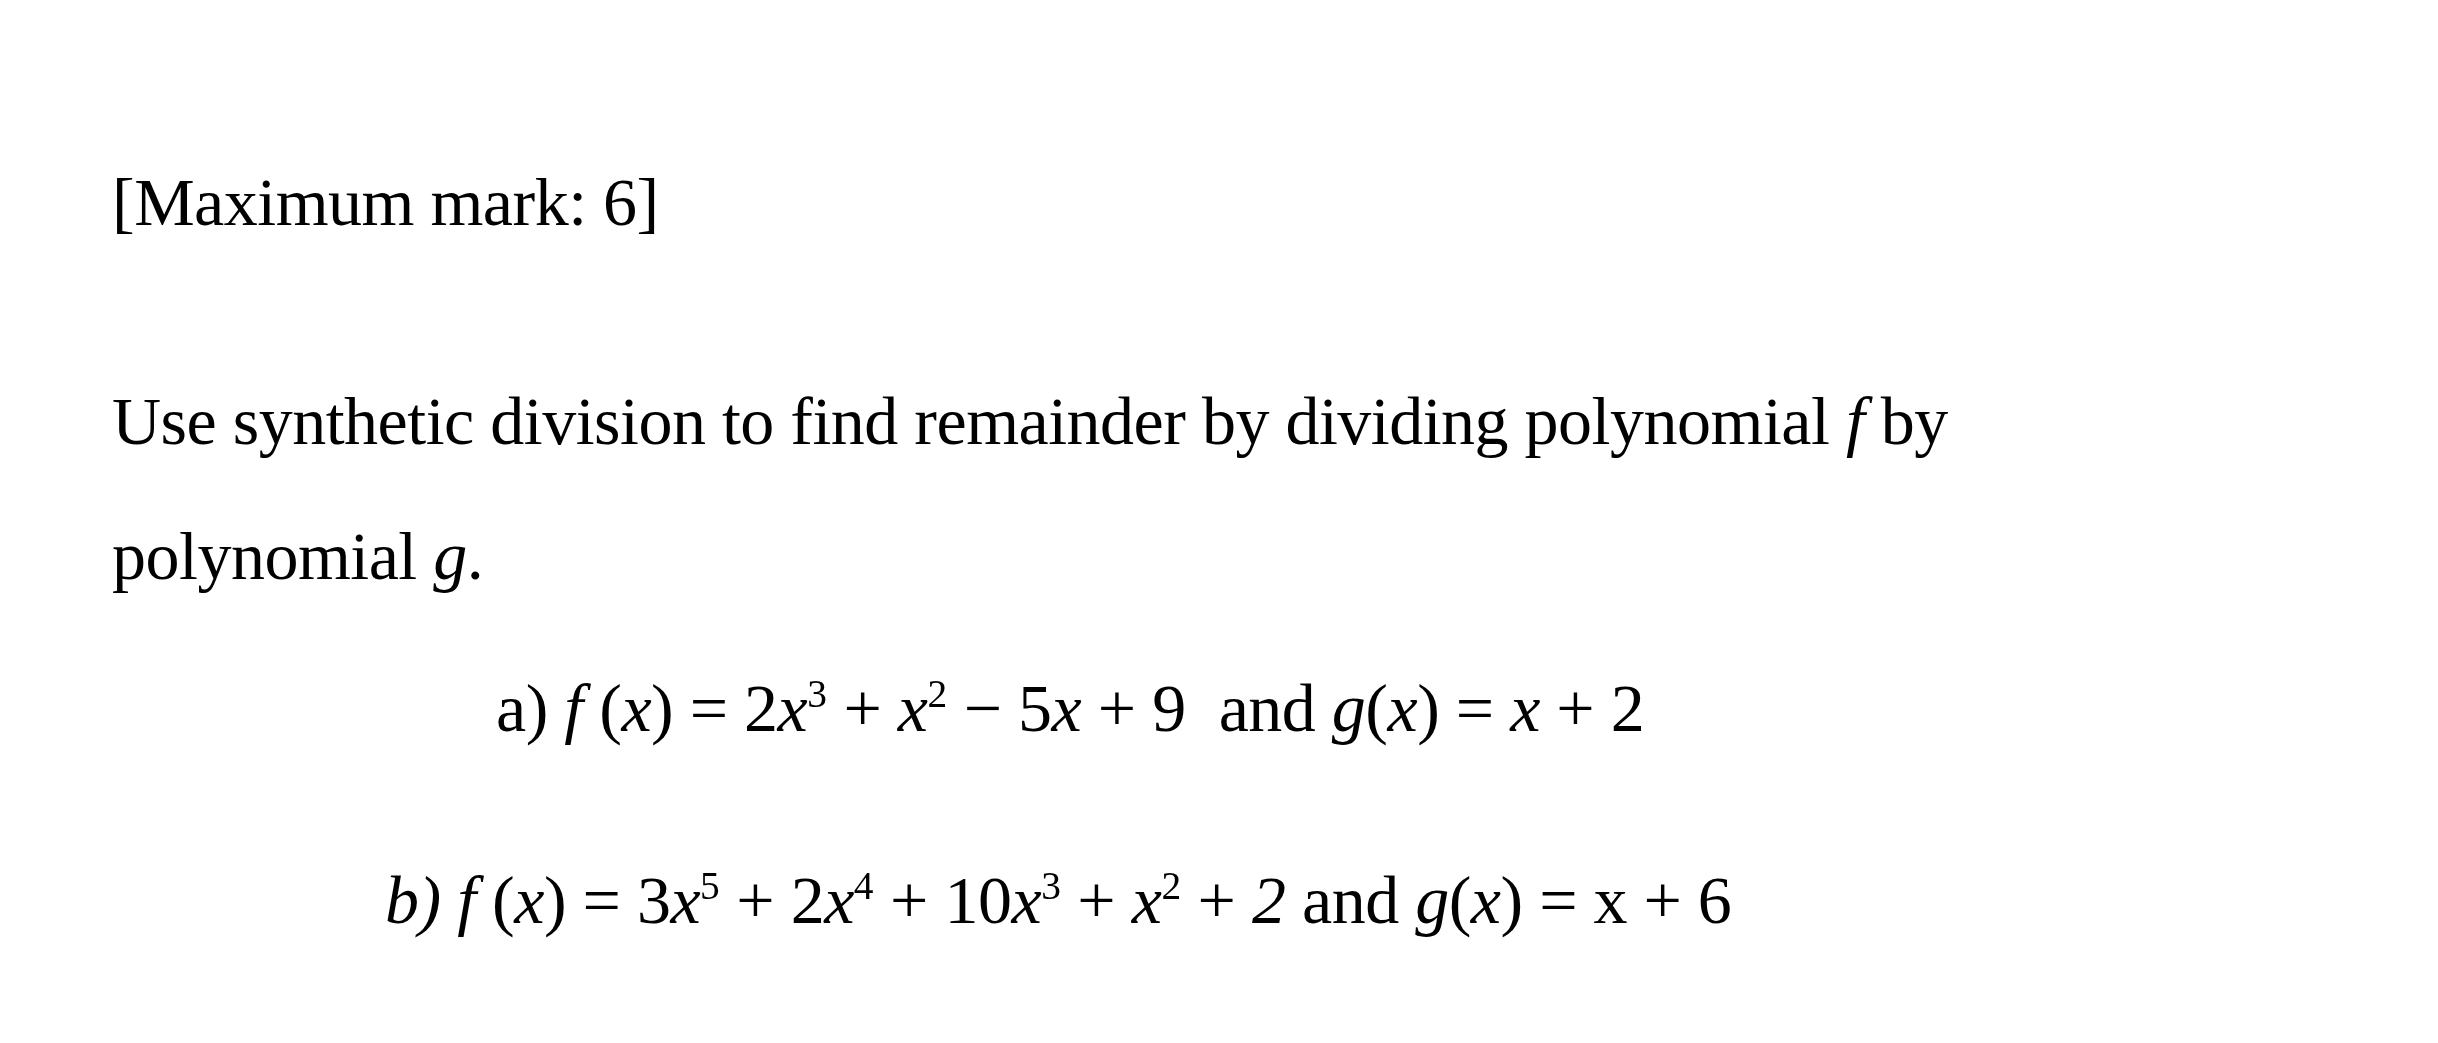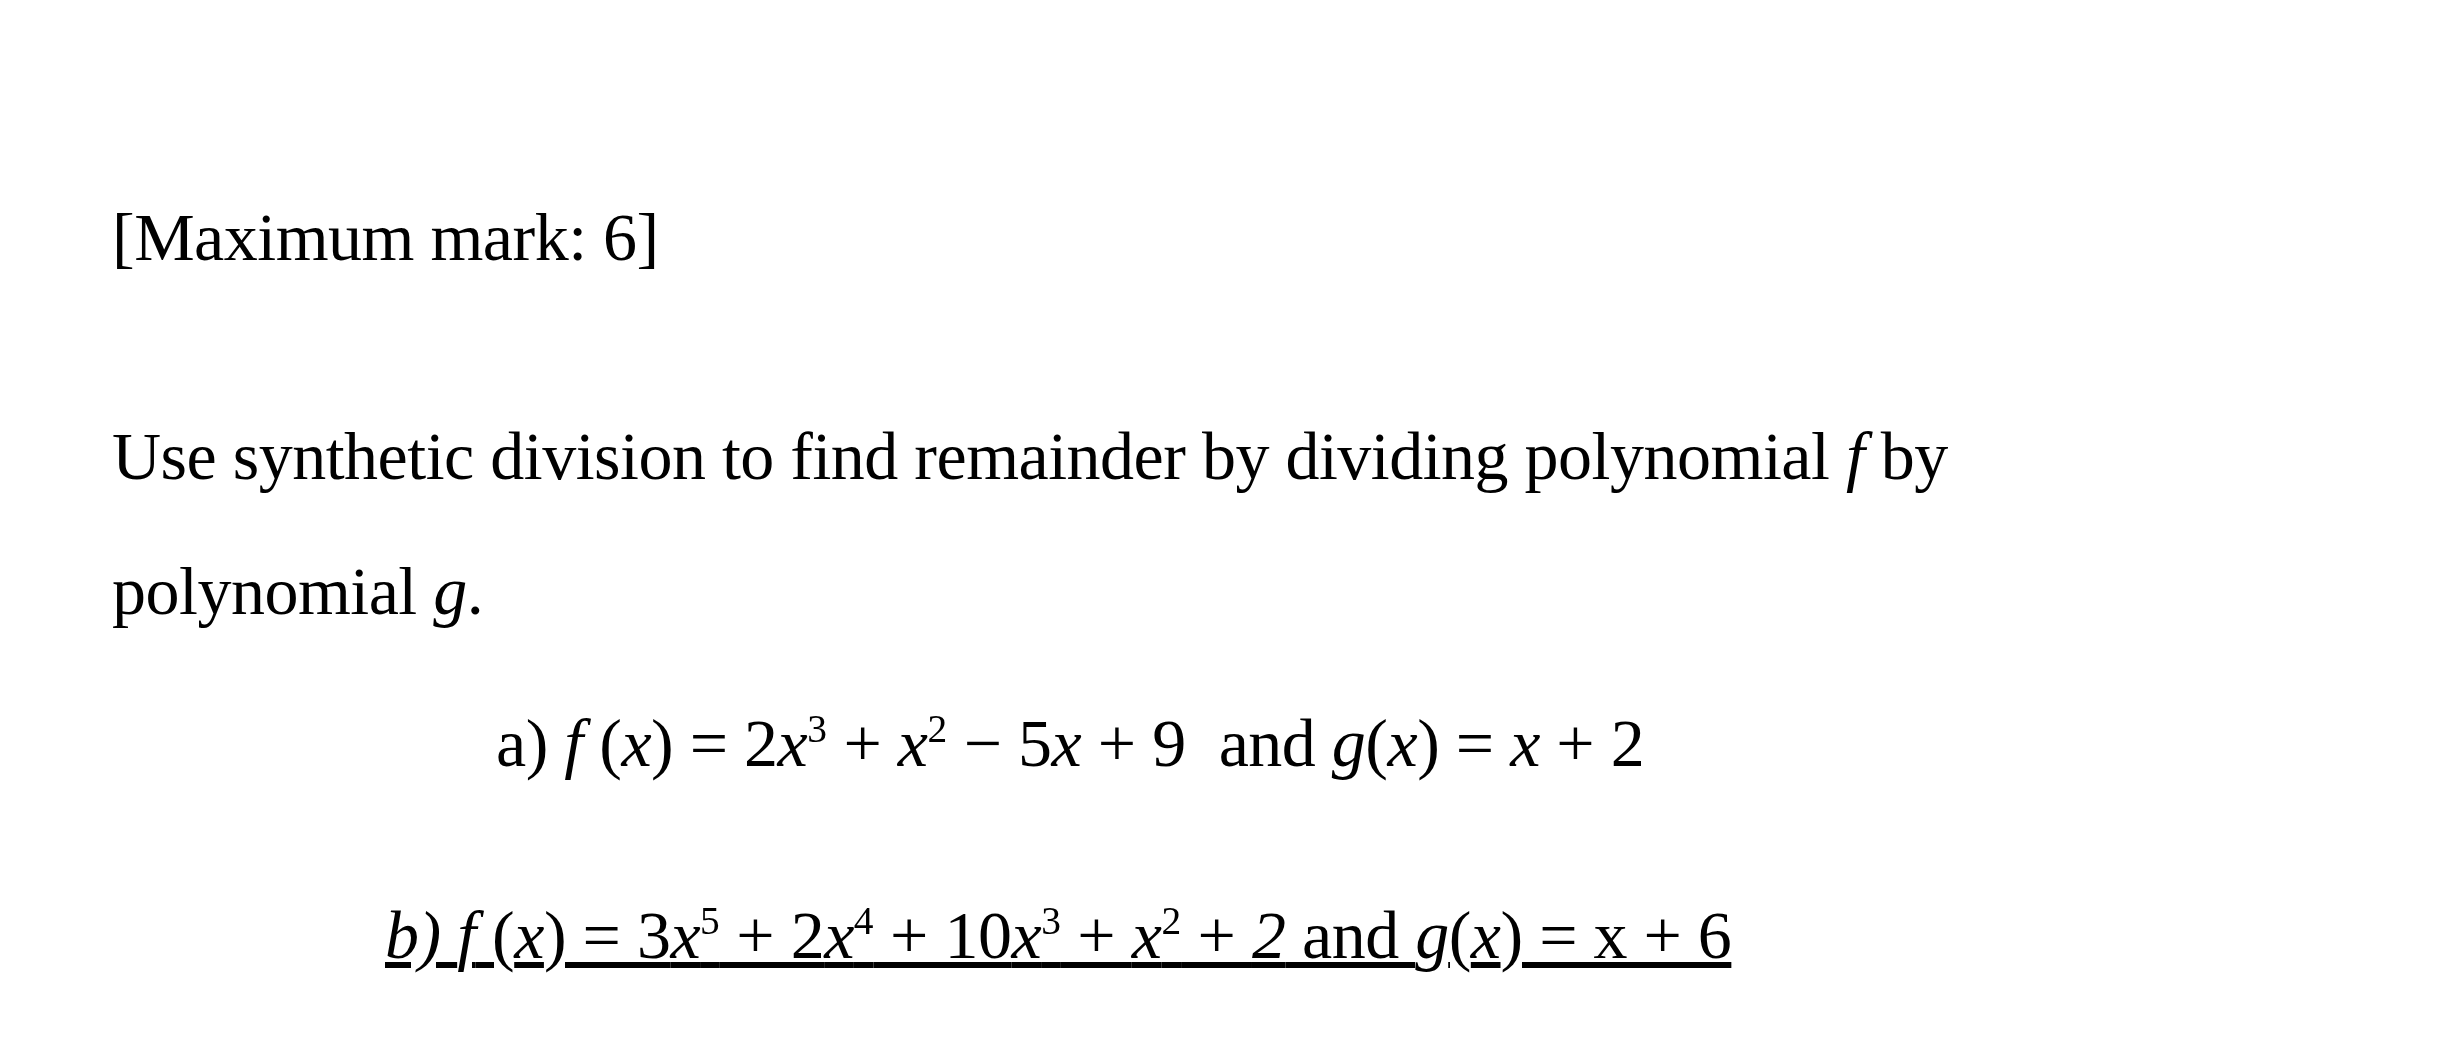--- a/index.html
+++ b/index.html
@@ -18,36 +18,35 @@
     position: absolute;
     inset: 0;
   }
   .line {
     position: absolute;
     white-space: pre;
     font-size: 68px;
     line-height: 1.2;
     color: #000000;
     letter-spacing: -0.5px;
-    margin-top: 35px;
   }
   .it {
     font-style: italic;
   }
   .sup {
     font-size: 0.58em;
     position: relative;
     top: -0.6em;
     letter-spacing: 0;
   }
   .l-maxmark    { left: 112px; top: 162px; }
   .l-instr1     { left: 112px; top: 381px; }
   .l-instr2     { left: 112px; top: 516px; }
   .l-problem-a  { left: 496px; top: 668px; }
-  .l-problem-b  { left: 385px; top: 860px; text-decoration: underline; }
+  .l-problem-b  { left: 385px; top: 860px; }
 </style>
 </head>
 <body>
 
 <div class="doc">
 
   <div class="line l-maxmark"><span>[Maximum mark: 6]</span></div>
 
   <div class="line l-instr1"><span>Use synthetic division to find remainder by dividing polynomial </span><span class="it">f</span><span> by</span></div>
 

